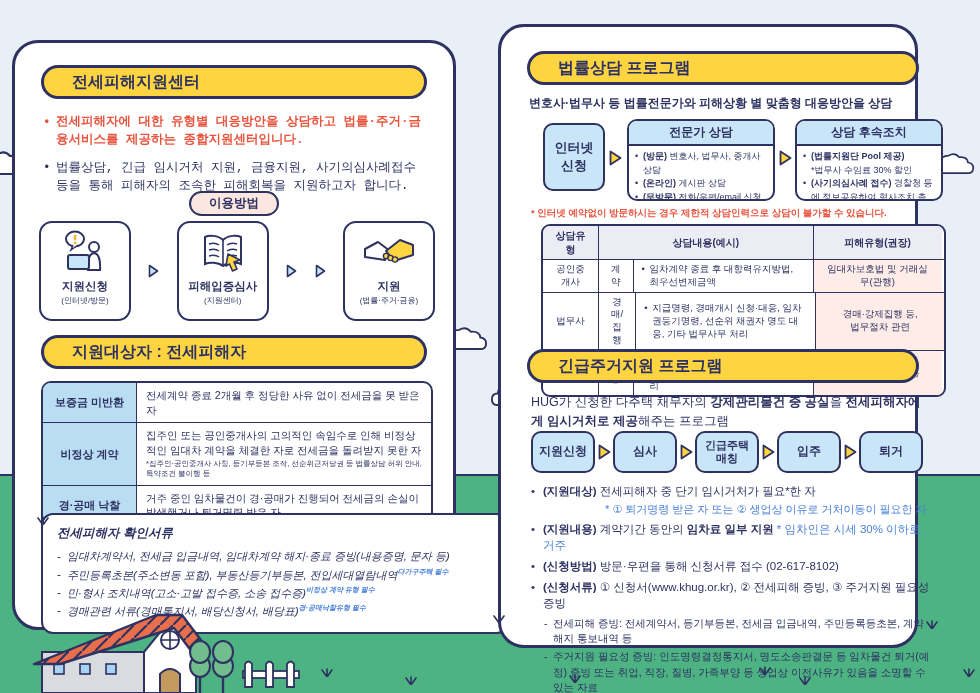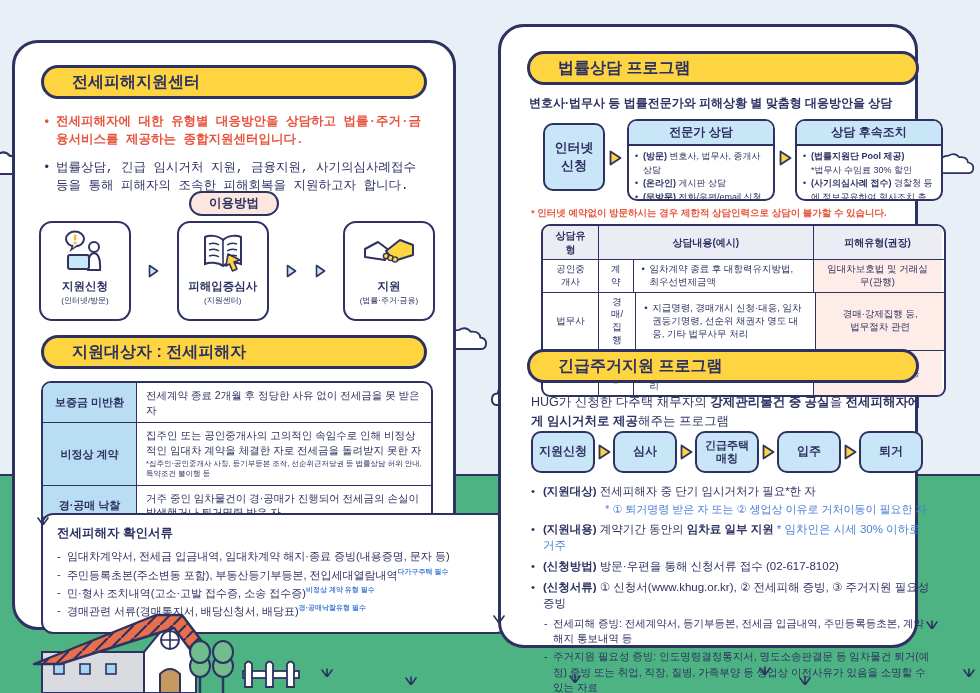--- a/index.html
+++ b/index.html
@@ -27,21 +27,21 @@
   .flow-arrow{flex:0 0 auto;display:flex;}
   
   .ttable{position:absolute;left:26px;top:338px;width:392px;border:2.5px solid var(--navy);border-radius:10px;overflow:hidden;background:#fff;}
   .trow{display:flex;border-top:1.5px solid var(--navy);}
   .trow:first-child{border-top:none;}
   .tlabel{flex:0 0 94px;background:var(--lblue2);display:flex;align-items:center;justify-content:center;text-align:center;font-size:11px;font-weight:bold;border-right:1.5px solid var(--navy);padding:4px 2px;}
   .tcell{flex:1;padding:5px 9px;font-size:10.5px;line-height:1.4;display:flex;flex-direction:column;justify-content:center;}
   .tnote{font-size:7.5px;margin-top:1px;}
   .tinline{font-size:8px;}
   
-  .docs{position:absolute;left:26px;top:470px;width:468px;border:2px solid var(--navy);border-radius:12px;padding:10px 14px 12px;background:#fff;}
+  .docs{position:absolute;left:26px;top:470px;width:468px;border:2px solid var(--navy);border-radius:12px;padding:10px 14px 12px;background:#fff;font-style:italic;}
   .docs-title{font-size:12.5px;font-weight:bold;margin-bottom:6px;}
   .doc-item{position:relative;padding-left:10px;font-size:11px;line-height:1.6;}
   .doc-item::before{content:"-";position:absolute;left:0;}
   sup.bsup{color:var(--blue);font-size:7px;font-weight:bold;}
   
   .subtitle{position:absolute;left:28px;top:68px;font-size:12px;font-weight:bold;}
   .net-box{position:absolute;left:42px;top:96px;width:62px;height:68px;background:var(--lblue);border:2.5px solid var(--navy);border-radius:10px;display:flex;align-items:center;justify-content:center;text-align:center;font-size:13px;font-weight:bold;white-space:pre-line;line-height:1.35;}
   .consult-box{position:absolute;width:148px;height:82px;border:2.5px solid var(--navy);border-radius:10px;background:#fff;overflow:hidden;}
   .consult-head{background:var(--lblue);border-bottom:2px solid var(--navy);font-weight:bold;font-size:12px;text-align:center;padding:3px 0;}
   .consult-body{padding:4px 6px;font-size:9px;line-height:1.5;}

